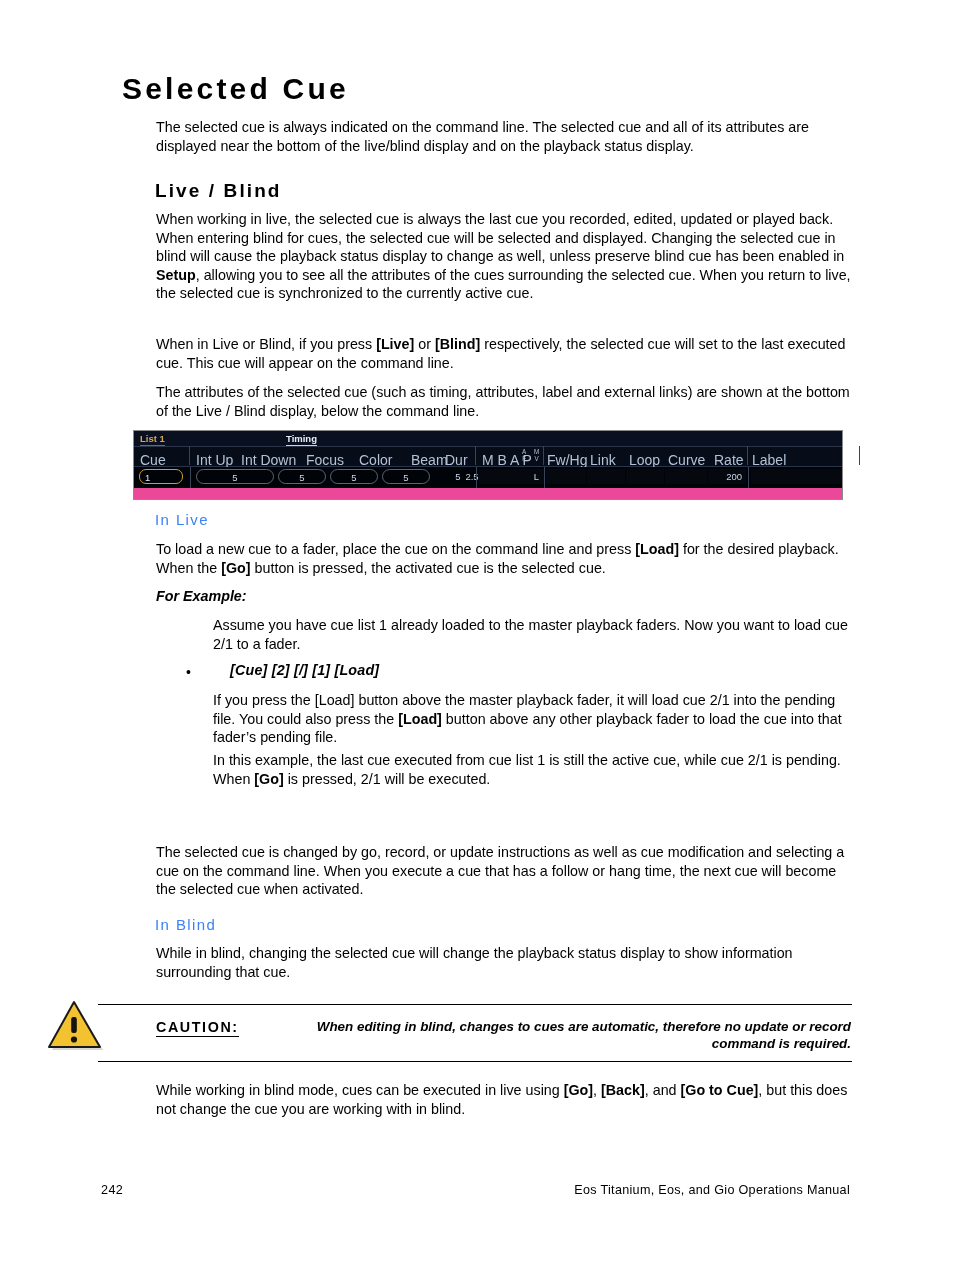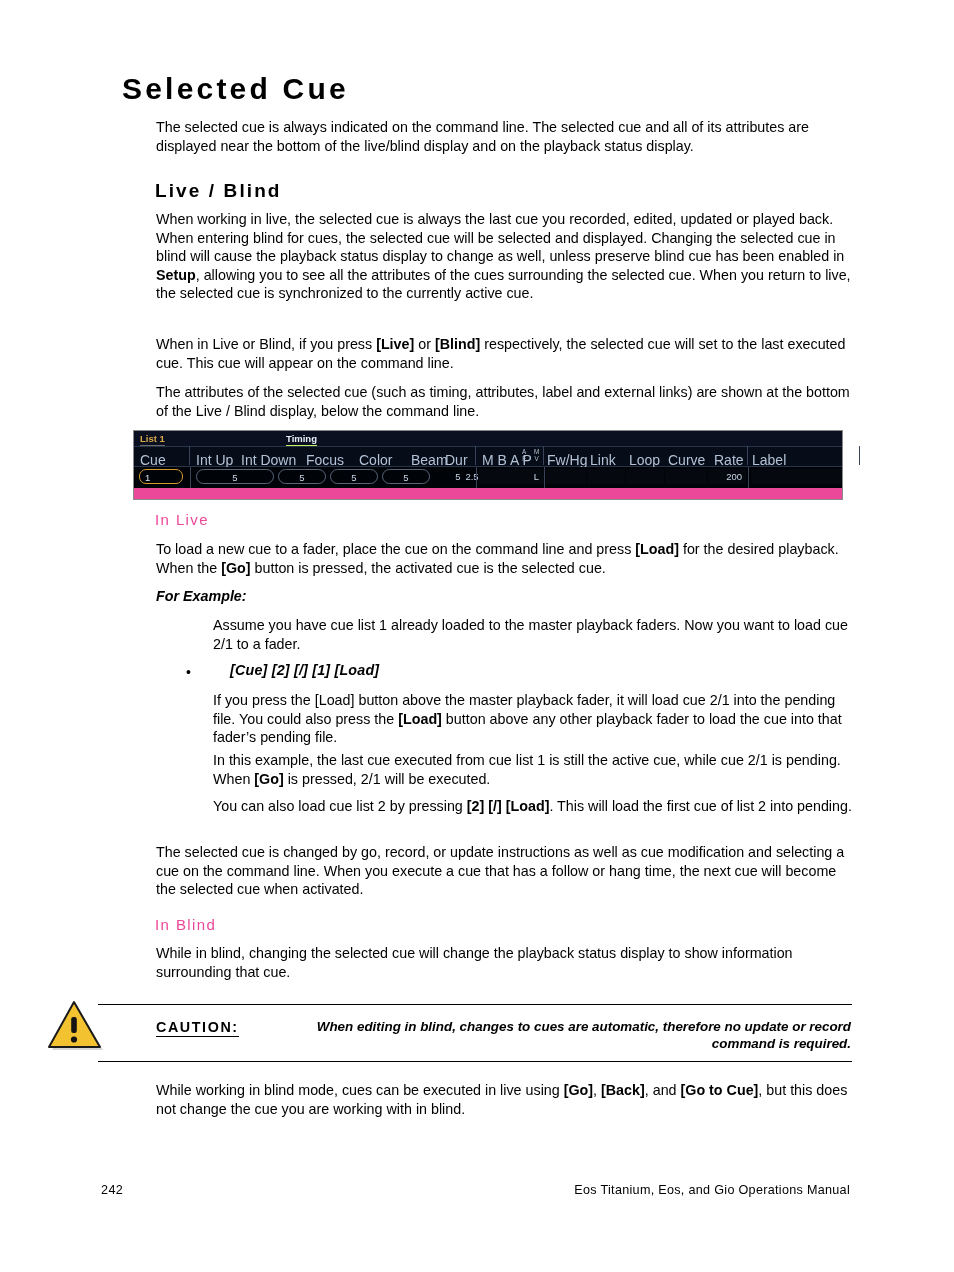--- a/index.html
+++ b/index.html
@@ -38,21 +38,21 @@
     font-weight: bold;
     letter-spacing: 2.1px;
     color: #000;
   }
   .h3 {
     position: absolute;
     left: 155px;
     font-size: 15px;
     font-weight: normal;
     letter-spacing: 1.4px;
-    color: #ec4899;
+    color: #3b82f6;
   }
 
   
   .body-p {
     position: absolute;
     left: 156px;
     width: 696px;
     font-size: 14.3px;
     line-height: 18.6px;
     color: #000;
@@ -344,21 +344,20 @@
 
   <div class="bullet-row" style="top:662px;">
     <span class="bullet-dot">•</span>
     <span class="bullet-text">[Cue] [2] [/] [1] [Load]</span>
   </div>
 
   <div class="indent-p" style="top:691px;"><span>If you press the [Load] button above the master playback fader, it will load cue 2/1 into the pending file. You could also press the </span><span class="bold">[Load]</span><span> button above any other playback fader to load the cue into that fader’s pending file.</span></div>
 
   <div class="indent-p" style="top:751px;"><span>In this example, the last cue executed from cue list 1 is still the active cue, while cue 2/1 is pending. When </span><span class="bold">[Go]</span><span> is pressed, 2/1 will be executed.</span></div>
 
-  <div class="indent-p" style="top:797px;"><span>You can also load cue list 2 by pressing </span><span class="bold">[2] [/] [Load]</span><span>. This will load the first cue of list 2 into pending.</span></div>
 
   <div class="body-p" style="top:843px;">The selected cue is changed by go, record, or update instructions as well as cue modification and selecting a cue on the command line. When you execute a cue that has a follow or hang time, the next cue will become the selected cue when activated.</div>
 
   <div class="h3" style="top:916px;">In Blind</div>
   <div class="body-p" style="top:944px;">While in blind, changing the selected cue will change the playback status display to show information surrounding that cue.</div>
 
   <div class="caution-rule" style="top:1004px;"></div>
 
   <svg class="warn-icon" viewBox="0 0 58 52">
     <polygon points="31,6 57,50 6,50" fill="#b8b8b8" opacity="0.55"></polygon>

